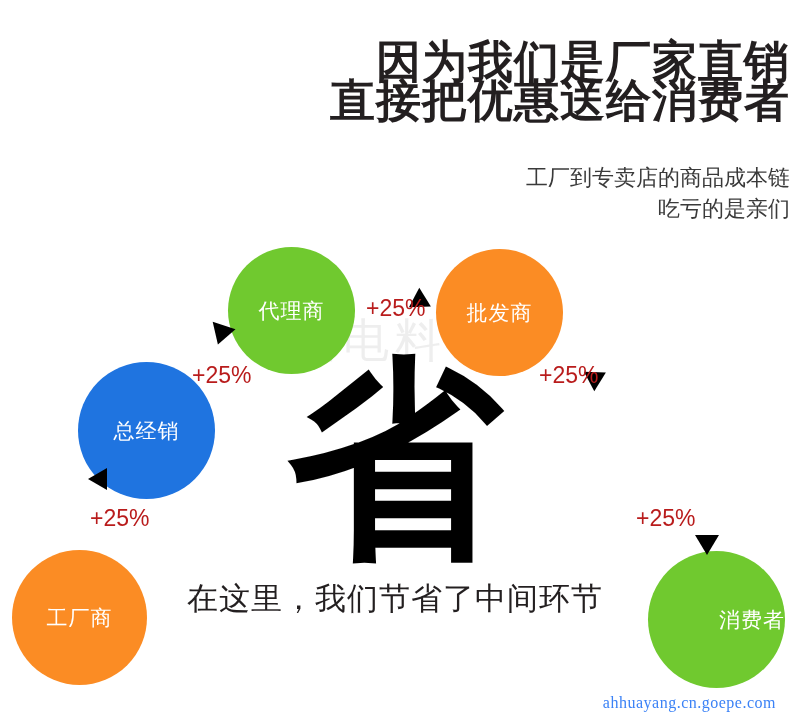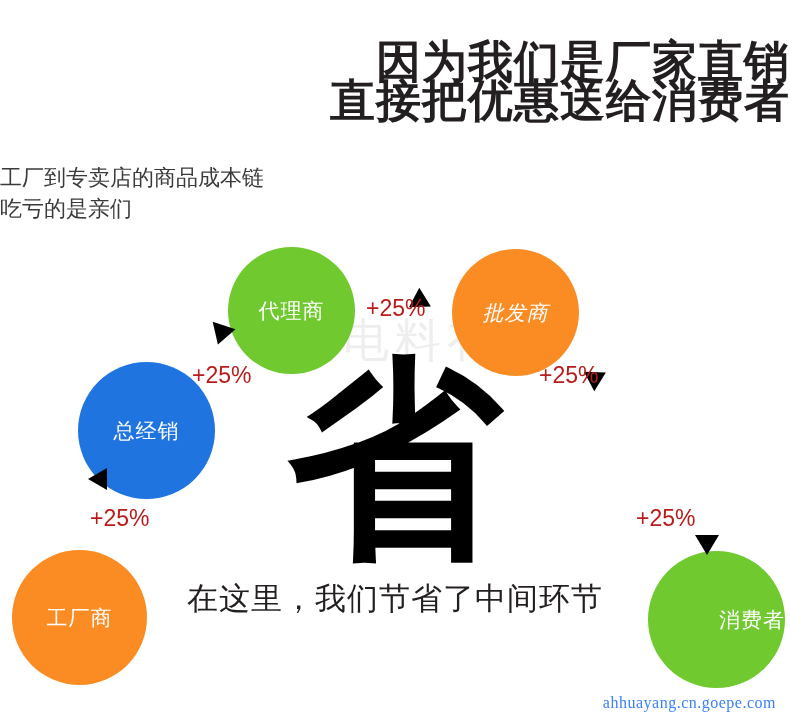--- a/index.html
+++ b/index.html
@@ -32,21 +32,21 @@
     white-space: nowrap;
   }
   .headline-1 { top: 36px; }
   .headline-2 { top: 75px; }
 
   
   .subtitle {
     position: absolute;
     left: 0;
     width: 790px;
-    text-align: left;
+    text-align: right;
     color: #3a3a3a;
     font-size: 22px;
     line-height: 30px;
     white-space: nowrap;
   }
   .subtitle-1 { top: 163px; }
   .subtitle-2 { top: 194px; font-family: Liberation Serif, serif; }
 
   
   .watermark {
@@ -86,21 +86,21 @@
     justify-content: center;
     color: #ffffff;
     font-size: 21px;
     letter-spacing: 1px;
     z-index: 3;
     white-space: nowrap;
   }
   .node-factory   { left: 12px;  top: 550px; width: 135px; height: 135px; align-items: center; }
   .node-general   { left: 78px;  top: 362px; width: 137px; height: 137px; }
   .node-agent     { left: 228px; top: 247px; width: 127px; height: 127px; }
-  .node-wholesale { left: 452px; top: 249px; width: 127px; height: 127px; font-style: italic; }
+  .node-wholesale { left: 436px; top: 249px; width: 127px; height: 127px; }
   .node-exclusive { left: 590px; top: 363px; width: 137px; height: 137px; }
   .node-consumer  { left: 648px; top: 551px; width: 137px; height: 137px; justify-content: flex-end; }
 
   
   .pct {
     position: absolute;
     font-size: 23px;
     font-weight: normal;
     color: #b91c1c;
     white-space: nowrap;

